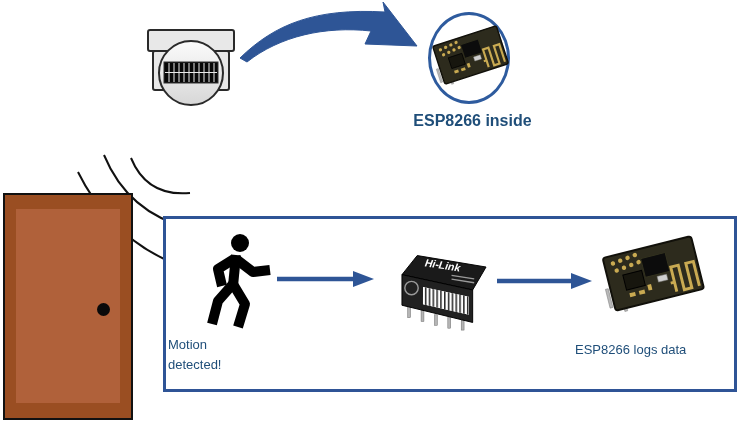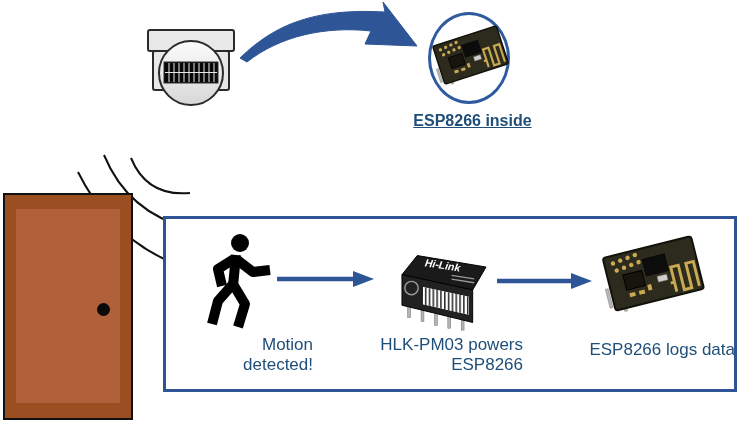--- a/index.html
+++ b/index.html
@@ -13,25 +13,25 @@
   }
   html,body{margin:0;padding:0;background:#fff;}
   .canvas{
     position:relative;width:750px;height:423px;overflow:hidden;
     background:var(--background);
     font-family:"Liberation Sans", sans-serif;
   }
   .abs{position:absolute;}
   .caption{
     color:var(--text-blue);
-    font-size:17px;line-height:20px;text-align:right;
+    font-size:13px;line-height:20px;text-align:left;
   }
   .caption-bold{
     color:var(--text-blue);
-    font-size:16px;font-weight:bold;text-align:center;text-decoration:underline;
+    font-size:16px;font-weight:bold;text-align:center;
   }
   .esp-circle{
     left:428px;top:12px;width:82px;height:92px;
     border:3px solid var(--circle-border-blue);
     border-radius:50%;box-sizing:border-box;background:#fff;
   }
   .flow-box{
     left:163px;top:216px;width:574px;height:176px;
     border:3px solid var(--box-border-blue);
     box-sizing:border-box;background:#fff;
@@ -164,24 +164,20 @@
       </g>
       <polygon points="4,30 20,10 92,22 78,46" fill="#1a1a1a" stroke="#000"></polygon>
       <polygon points="4,30 78,46 78,80 4,62" fill="#212121" stroke="#000"></polygon>
       <text transform="translate(46,24) rotate(9)" text-anchor="middle" font-family="Liberation Sans, sans-serif" font-size="11" font-style="italic" font-weight="bold" fill="#fff">Hi-Link</text>
       <rect x="56" y="30" width="24" height="1.4" fill="#9a9a9a" transform="rotate(9 56 30)"></rect>
       <rect x="56" y="34" width="24" height="1.4" fill="#9a9a9a" transform="rotate(9 56 34)"></rect>
       <circle cx="14" cy="44" r="7" fill="none" stroke="#9a9a9a" stroke-width="1.5"></circle>
       <polygon points="26,43 74,53 74,72 26,61" fill="#fff"></polygon>
       <polygon points="26,43 74,53 74,72 26,61" fill="url(#bc)" opacity="0.9"></polygon>
     </svg>
-    <div class="abs caption" style="left:197px;top:116px;width:160px;">
-      <div>HLK-PM03 powers</div>
-      <div>ESP8266</div>
-    </div>
 
     <svg class="abs" style="left:331px;top:53px" width="96" height="18" viewBox="0 0 96 18">
       <line x1="0" y1="9" x2="76" y2="9" stroke="#2E5596" stroke-width="4.5"></line>
       <polygon points="74,1 95,9 74,17" fill="#2E5596"></polygon>
     </svg>
 
     <svg class="abs" style="left:434px;top:26px;transform:rotate(-14deg)" width="102" height="62" viewBox="0 0 104 64">
       <use href="#esp-module"></use>
     </svg>
     <div class="abs caption" style="left:409px;top:121px;width:160px;">

